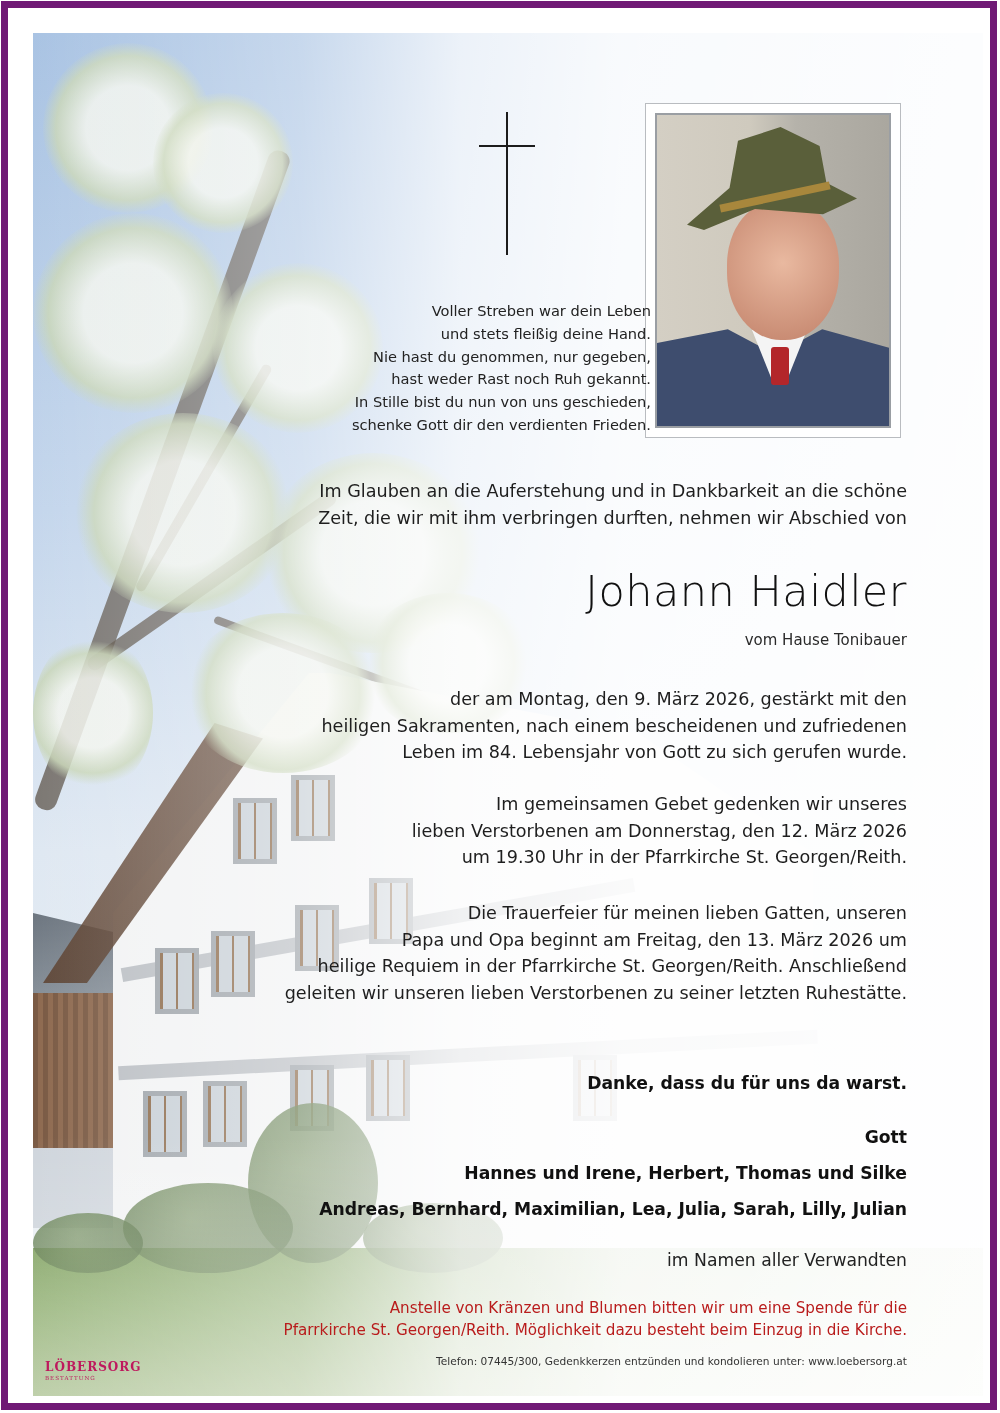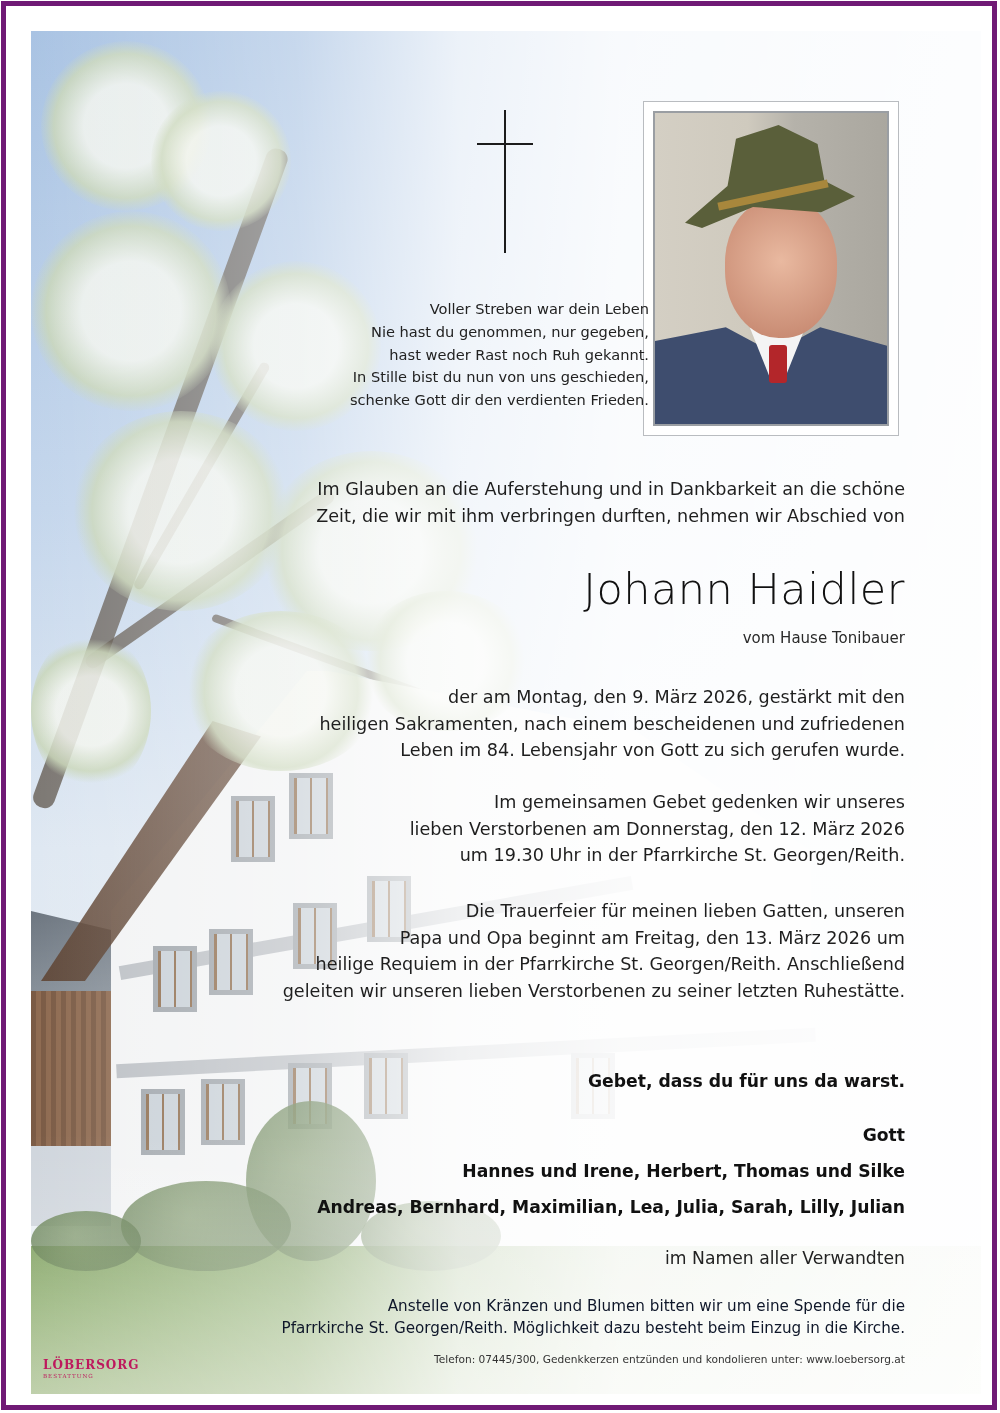--- a/index.html
+++ b/index.html
@@ -1,19 +1,19 @@
 <!DOCTYPE html>
 <html><head>
 <meta charset="utf-8">
 <style>
   html, body { margin:0; padding:0; }
   body { width:1000px; height:1413px; background:#ffffff; position:relative; overflow:hidden;
          font-family:"DejaVu Sans", sans-serif; color:#1a1a1a; }
   .page-frame { position:absolute; left:1px; top:1px; width:996px; height:1409px;
-                border:5px solid #701a75; box-sizing:border-box; background:#fff; }
+                border:7px solid #701a75; box-sizing:border-box; background:#fff; }
   .card { position:absolute; left:25px; top:25px; width:950px; height:1363px; overflow:hidden; background:#f4f7fa; }
 
   
   .bg { position:absolute; inset:0; }
   .sky { position:absolute; left:0; top:0; width:100%; height:100%;
          background:linear-gradient(180deg,#a9c3e3 0%,#c4d6ec 35%,#dfe8f2 60%,#eef2f5 100%); }
   .barn-roof { position:absolute; left:0; top:880px; width:95px; height:90px;
                background:linear-gradient(180deg,#6d7680,#8a939c);
                clip-path:polygon(0 0,100% 25%,100% 100%,0 100%); }
   .barn-wall { position:absolute; left:0; top:960px; width:90px; height:160px;
@@ -65,21 +65,21 @@
   .name { top:532px; right:76px; font-size:43px; line-height:52px; font-weight:300; letter-spacing:.5px; color:#111; }
   .house-name { top:597px; font-size:15px; line-height:20px; color:#2a2a2a; }
   .para { font-size:17.6px; line-height:26.6px; }
   .p1 { top:653px; }
   .p2 { top:758px; }
   .p3 { top:851px;margin-top:16px; }
   .thanks { top:1040px; font-size:17.2px; font-weight:bold; color:#111; }
   .fam { font-size:17.2px; font-weight:bold; color:#111; line-height:22px; }
   .f1 { top:1093px; } .f2 { top:1129px;margin-left:32px; } .f3 { top:1165px; }
   .relatives { top:1217px; font-size:17.2px; color:#222; }
-  .donation { top:1264px; font-size:15.2px; line-height:22px; color:#0f172a; }
+  .donation { top:1264px; font-size:15.2px; line-height:22px; color:#b91c1c; }
   .contact { top:1322px; font-size:10.6px; color:#333; }
 
   .logo { position:absolute; left:12px; top:1327px; width:80px; text-align:left; color:#be185d; }
   .logo .brand { font-family:"DejaVu Serif", serif; font-size:12px; font-weight:bold; letter-spacing:1px; }
   .logo .sub { font-family:"DejaVu Serif", serif; font-size:5.6px; letter-spacing:1px; margin-top:1px; }
 </style>
 </head>
 <body>
 
 <div class="page-frame">
@@ -145,20 +145,21 @@
         <div class="collar"></div>
         <div class="tie"></div>
         <div class="face"></div>
         <div class="hat"></div>
         <div class="hat-band"></div>
       </div>
     </div>
 
     <div class="txt poem">
       <div>Voller Streben war dein Leben</div>
+      <div>und stets fleißig deine Hand.</div>
       <div>Nie hast du genommen, nur gegeben,</div>
       <div>hast weder Rast noch Ruh gekannt.</div>
       <div>In Stille bist du nun von uns geschieden,</div>
       <div>schenke Gott dir den verdienten Frieden.</div>
     </div>
 
     <div class="txt intro">
       <div>Im Glauben an die Auferstehung und in Dankbarkeit an die schöne</div>
       <div>Zeit, die wir mit ihm verbringen durften, nehmen wir Abschied von</div>
     </div>
@@ -176,21 +177,21 @@
       <div>lieben Verstorbenen am Donnerstag, den 12. März 2026</div>
       <div>um 19.30 Uhr in der Pfarrkirche St. Georgen/Reith.</div>
     </div>
     <div class="txt para p3">
       <div>Die Trauerfeier für meinen lieben Gatten, unseren</div>
       <div>Papa und Opa beginnt am Freitag, den 13. März 2026 um</div>
       <div>heilige Requiem in der Pfarrkirche St. Georgen/Reith. Anschließend</div>
       <div>geleiten wir unseren lieben Verstorbenen zu seiner letzten Ruhestätte.</div>
     </div>
 
-    <div class="txt thanks">Gebet, dass du für uns da warst.</div>
+    <div class="txt thanks">Danke, dass du für uns da warst.</div>
     <div class="txt fam f1">Gott</div>
     <div class="txt fam f2">Hannes und Irene, Herbert, Thomas und Silke</div>
     <div class="txt fam f3">Andreas, Bernhard, Maximilian, Lea, Julia, Sarah, Lilly, Julian</div>
     <div class="txt relatives">im Namen aller Verwandten</div>
 
     <div class="txt donation">
       <div>Anstelle von Kränzen und Blumen bitten wir um eine Spende für die</div>
       <div>Pfarrkirche St. Georgen/Reith. Möglichkeit dazu besteht beim Einzug in die Kirche.</div>
     </div>
 

